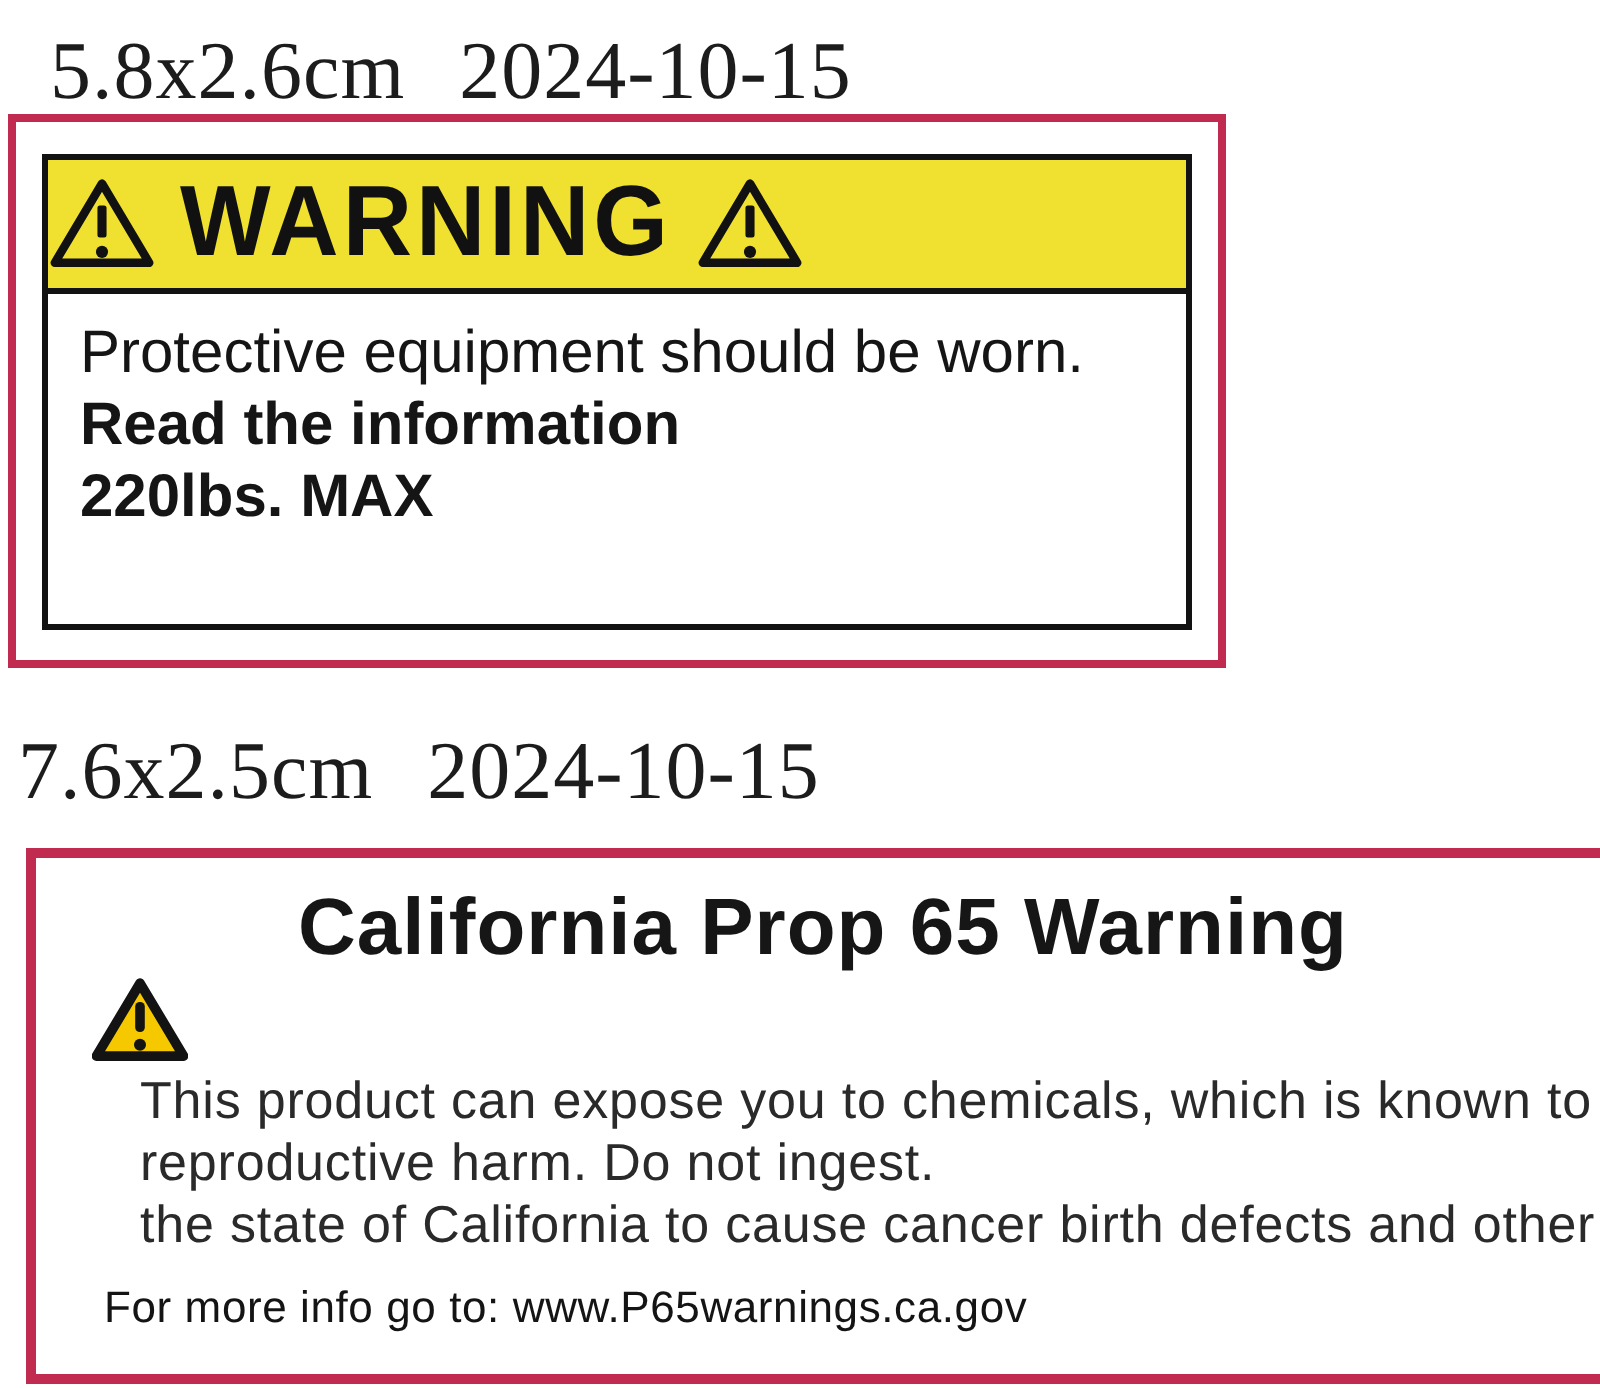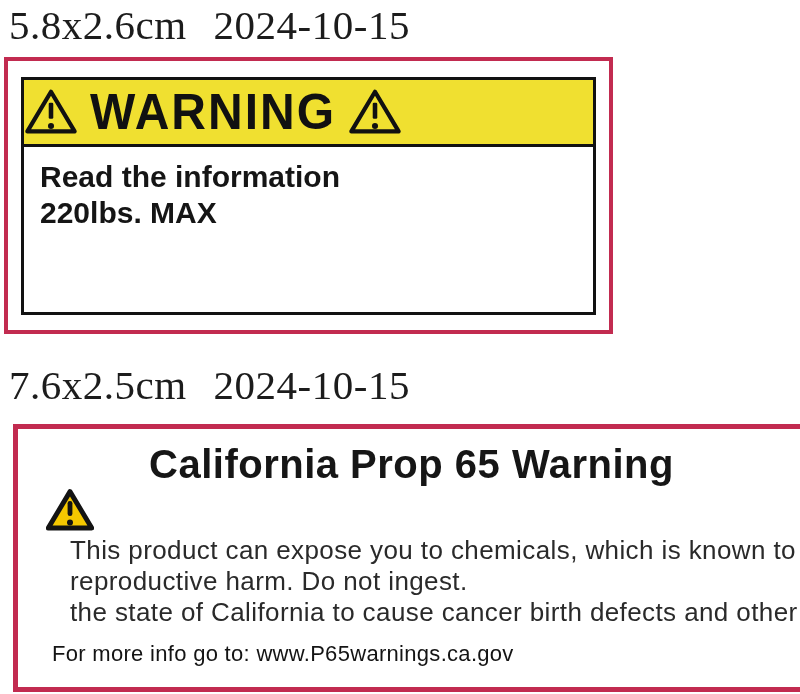--- a/index.html
+++ b/index.html
@@ -15,21 +15,21 @@
   .caption {
     position: absolute;
     left: 9px;
     font-family: "Liberation Serif", serif;
     font-size: 41px;
     color: #1c1c1c;
     white-space: nowrap;
     letter-spacing: 0.5px;
   }
   .caption .date { margin-left: 27px; }
-  #caption1 { top: 1px; }
+  #caption1 { top: 11px; margin-left: 16px; }
   #caption2 { top: 361px; }
 
   
   .label1 {
     position: absolute;
     left: 4px; top: 57px;
     width: 609px; height: 277px;
     box-sizing: border-box;
     border: 4px solid #C22B50;
     background: #ffffff;
@@ -127,20 +127,21 @@
         <circle cx="32" cy="44.5" r="3.6" fill="#111"></circle>
       </svg>
       <span class="banner-text">WARNING</span>
       <svg class="tri-outline" viewBox="0 0 64 56">
         <path d="M32 4 L60 51 L4 51 Z" fill="none" stroke="#111" stroke-width="5" stroke-linejoin="round"></path>
         <rect x="29.3" y="17" width="5.4" height="19" rx="1.5" fill="#111"></rect>
         <circle cx="32" cy="44.5" r="3.6" fill="#111"></circle>
       </svg>
     </div>
     <div class="label1-body">
+      <div>Protective equipment should be worn.</div>
       <div class="bold">Read the information</div>
       <div class="bold">220lbs. MAX</div>
     </div>
   </div>
 </div>
 
 <div class="caption" id="caption2">
   <span>7.6x2.5cm</span><span class="date">2024-10-15</span>
 </div>
 

